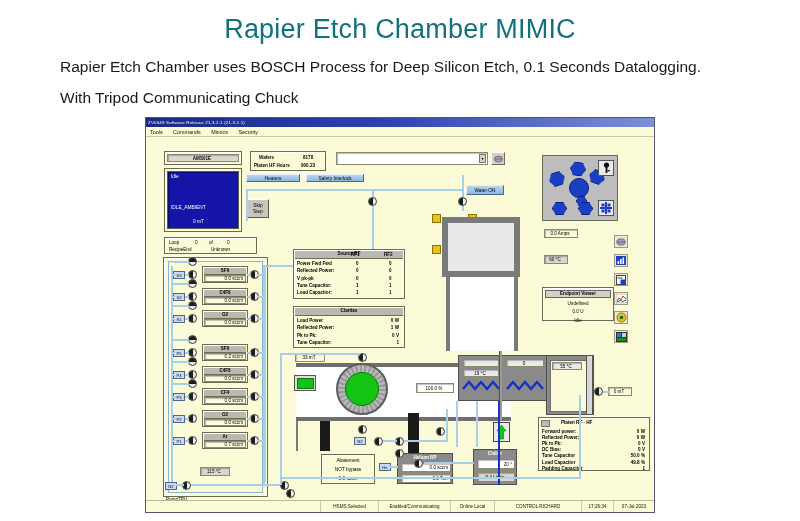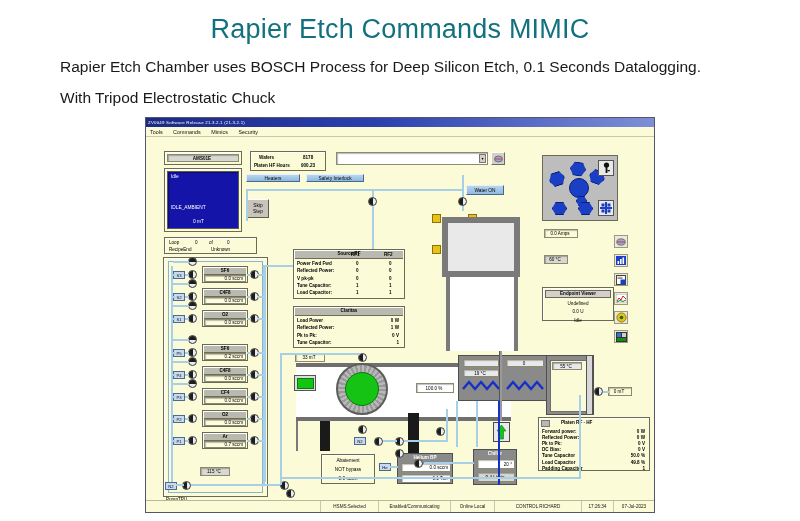--- a/index.html
+++ b/index.html
@@ -205,23 +205,23 @@
   .greenbar {
     position:absolute;
     background:#14c414;
     border:1px solid #0b7b0b;
   }
   .wave { position:absolute; }
 </style>
 </head>
 <body>
 
-<h1 id="slide-title">Rapier Etch Commands MIMIC</h1>
+<h1 id="slide-title">Rapier Etch Chamber MIMIC</h1>
 <div class="sub">Rapier Etch Chamber uses BOSCH Process for Deep Silicon Etch, 0.1 Seconds Datalogging.</div>
-<div class="sub second">With Tripod Electrostatic Chuck</div>
+<div class="sub second">With Tripod Communicating Chuck</div>
 
 <div id="app-window">
 
   <div id="titlebar">ZV0049  Software Release 21.3.2.1 (21.3.2.1)</div>
 
   <div id="menubar">
     <span>Tools</span>
     <span>Commands</span>
     <span>Mimics</span>
     <span>Security</span>

